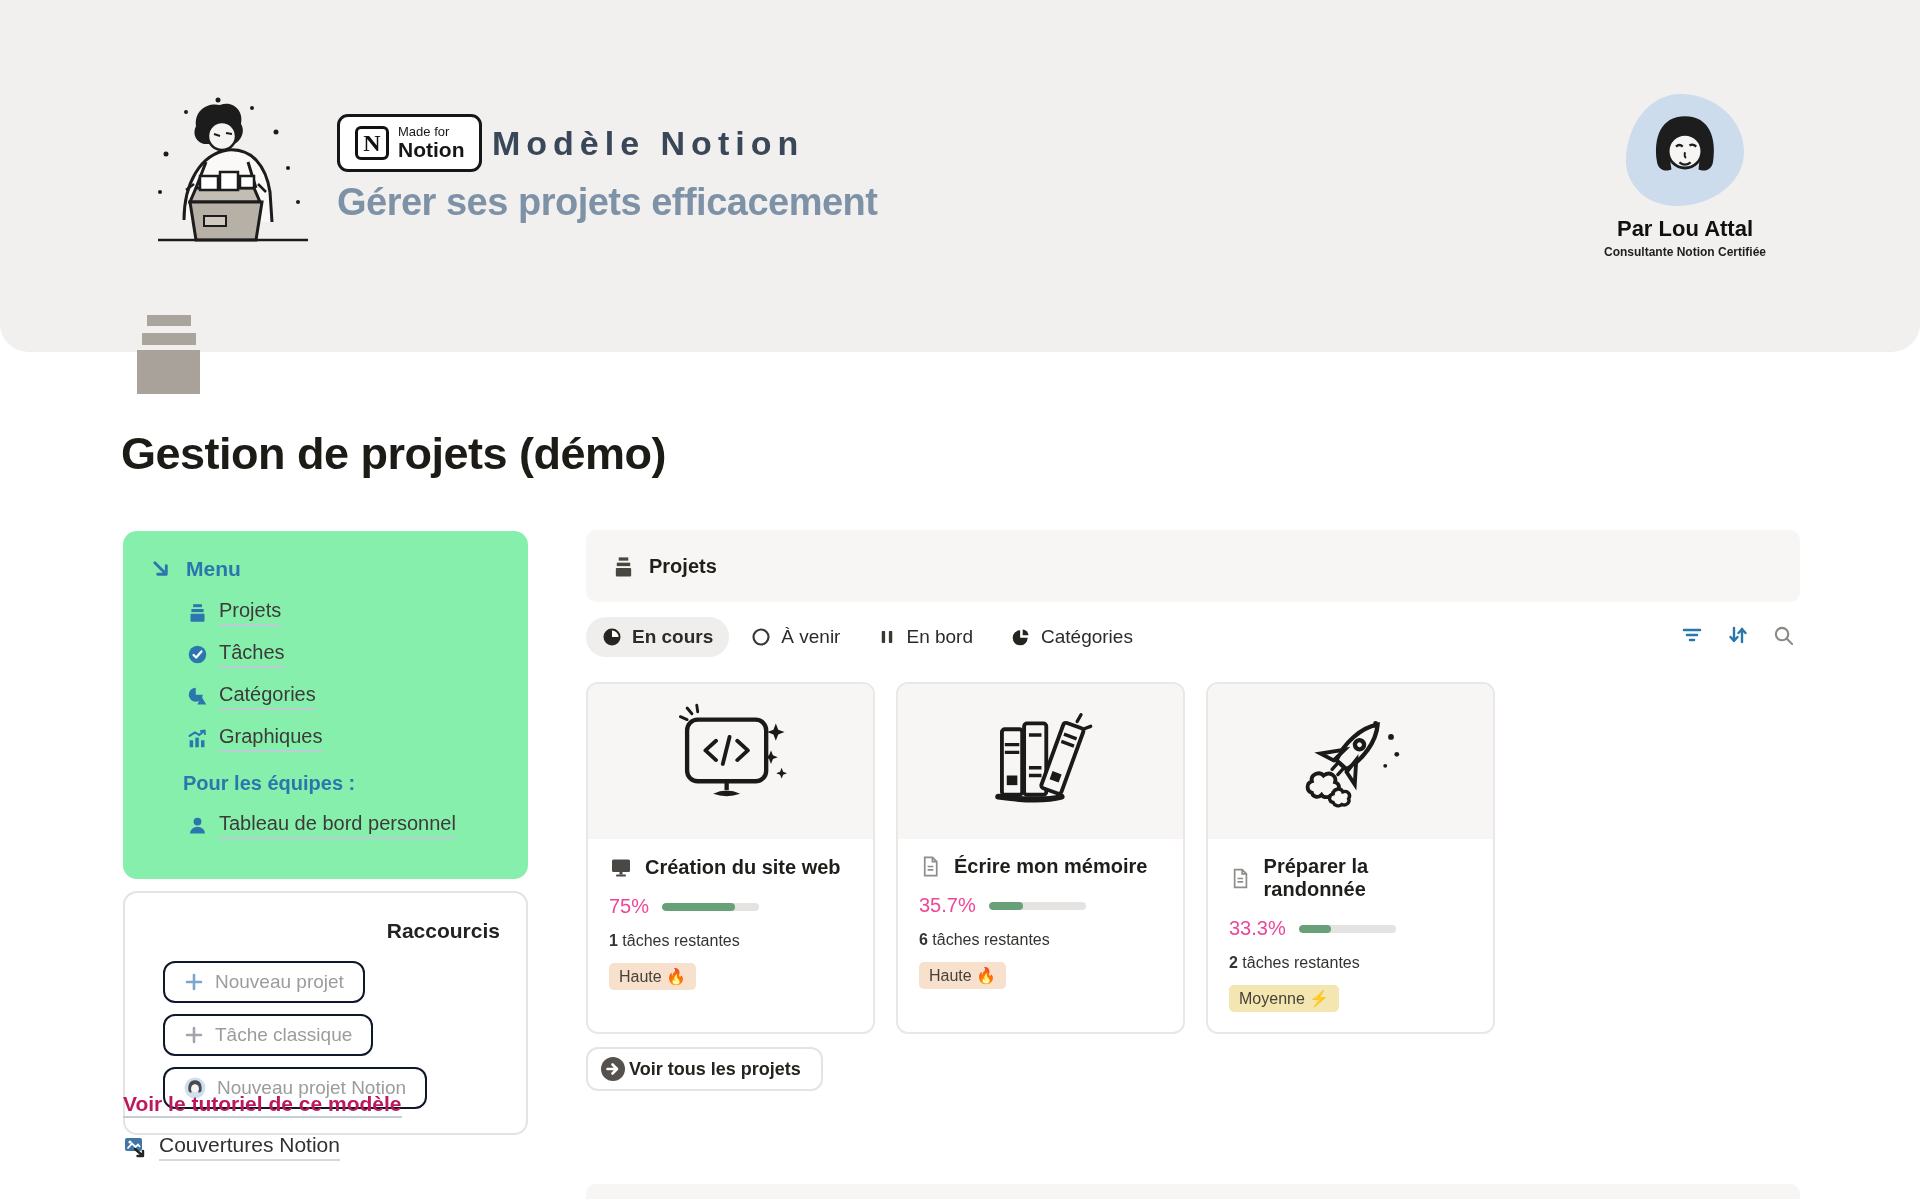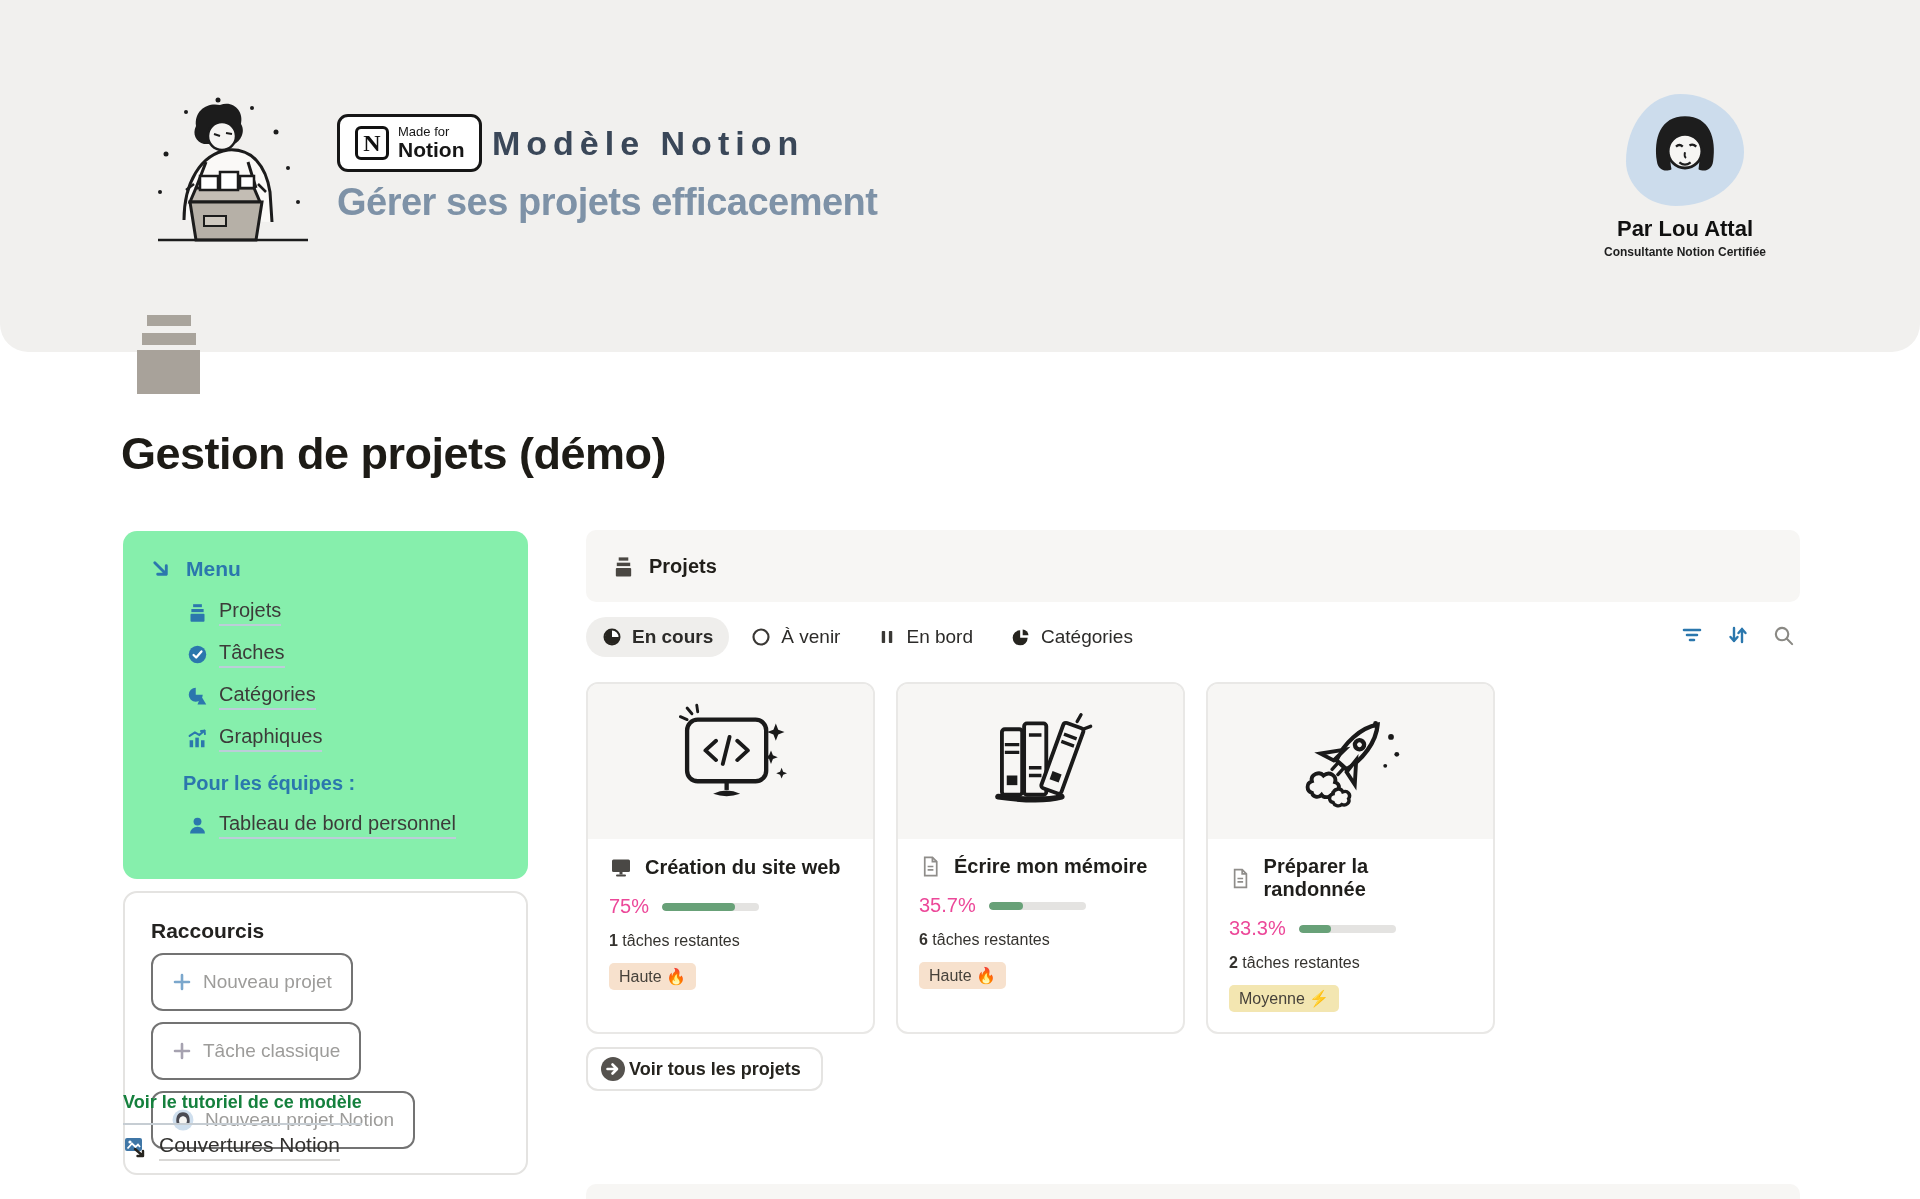--- a/index.html
+++ b/index.html
@@ -41,27 +41,27 @@
   .sidebar { position:absolute; left:123px; top:531px; width:405px; }
   .menu-card { background:#86efac; border-radius:14px; padding:26px 24px 24px 27px; }
   .menu-head { display:flex; align-items:center; gap:13px; margin-bottom:18px; }
   .menu-title { font-size:21px; font-weight:bold; color:#2b77ad; }
   .menu-item { display:flex; align-items:center; gap:11px; margin:0 0 15px 37px; }
   .menu-item .lbl { font-size:20px; color:#3c3b39;
     border-bottom:2px solid #bccdd8; padding-bottom:2px; cursor:pointer; }
   .menu-teams { margin:20px 0 17px 33px; font-size:20px; font-weight:bold; color:#2b77ad; }
   .shortcuts-card { margin-top:12px; background:#ffffff; border:2px solid #e4e3e1;
     border-radius:14px; padding:26px 26px 24px 26px; }
-  .shortcuts-title { font-size:21px; font-weight:bold; color:#232220; margin-bottom:10px; }
+  .shortcuts-title { font-size:21px; font-weight:bold; color:#232220; margin-bottom:18px;text-align:right; }
   .shortcut-btn { display:inline-flex; align-items:center; gap:11px;
-    border:2px solid #737373; border-radius:12px; padding:16px 19px; margin-bottom:11px;
-    background:#fff; cursor:pointer; }
+    border:2px solid #0f172a; border-radius:12px; padding:8px 19px; margin-bottom:11px;
+    background:#fff; cursor:pointer;margin-left:12px; }
   .shortcut-btn .s-lbl { font-size:19px; color:#9d9c9a; }
-  .tutorial-link { position:absolute; left:123px; top:1092px; font-size:18px; font-weight:bold;
-    color:#15803d; border-bottom:2px solid #c6cdd3; padding-bottom:10px; cursor:pointer; }
+  .tutorial-link { position:absolute; left:123px; top:1092px; font-size:21px; font-weight:bold;
+    color:#be185d; border-bottom:2px solid #c6cdd3; padding-bottom:0; cursor:pointer; }
   .covers-row { position:absolute; left:123px; top:1133px; display:flex; align-items:center; gap:12px; }
   .covers-row .lbl { font-size:21px; color:#32312f;
     border-bottom:2px solid #d9d8d6; padding-bottom:2px; cursor:pointer; }
   
   .main { position:absolute; left:586px; top:530px; width:1214px; }
   .section-header { height:72px; background:#f7f6f4; border-radius:10px;
     display:flex; align-items:center; gap:14px; padding-left:26px; }
   .section-title { font-size:20px; font-weight:bold; color:#211f1a; }
   .tabs-row { margin-top:15px; display:flex; align-items:center; gap:6px; position:relative; }
   .tab { display:flex; align-items:center; gap:10px; padding:9px 16px; border-radius:21px;

